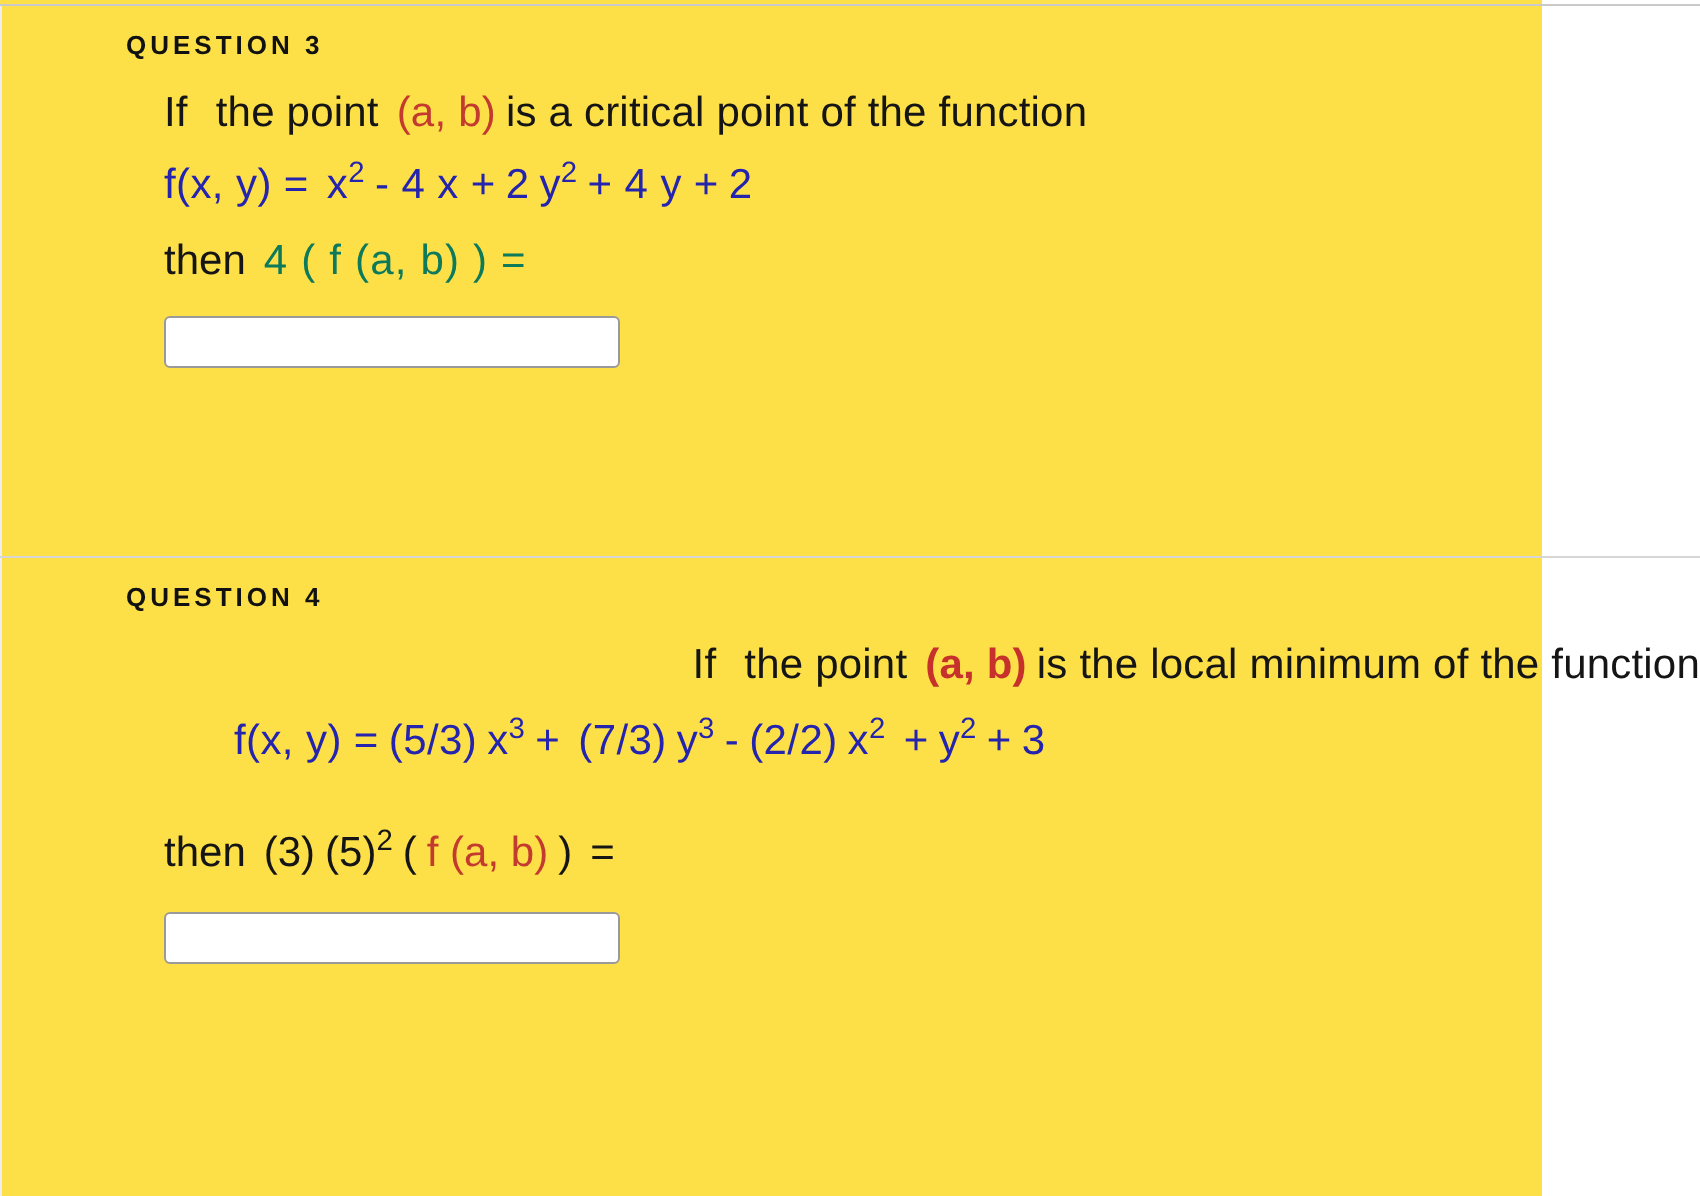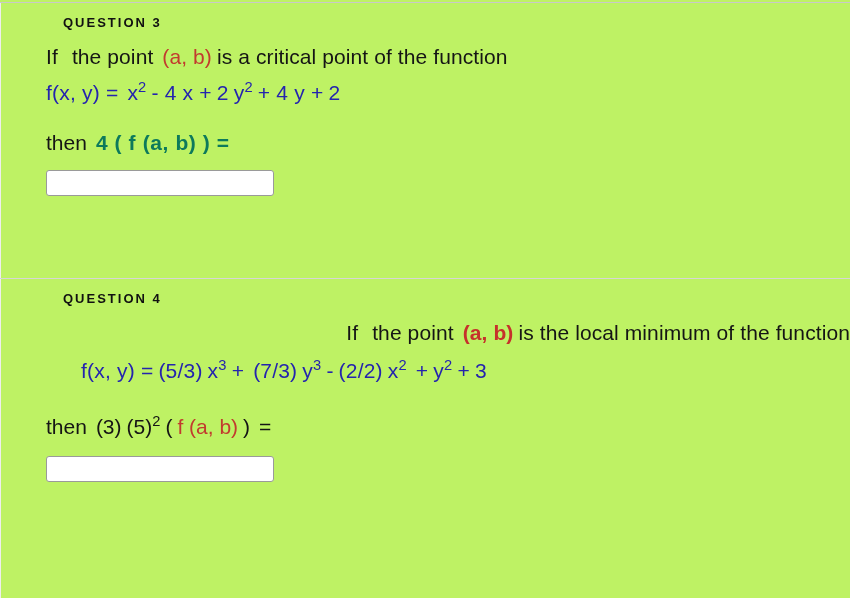--- a/index.html
+++ b/index.html
@@ -12,24 +12,24 @@
   body {
     width: 850px;
     height: 598px;
     font-family: "Liberation Sans", sans-serif;
     color: #000000;
     overflow: hidden;
     position: relative;
   }
 
   .page {
-    width: 850px;
+    width: 771px;
     height: 598px;
     position: relative;
-    background: #bef264;
+    background: #fde047;
   }
 
   
   .top-rule {
     position: absolute;
     top: 2px;
     left: 0;
     width: 850px;
     height: 1px;
     background: #c9c9c9;
@@ -65,21 +65,21 @@
     font-family: "Liberation Sans", sans-serif;
     font-size: 13px;
     font-weight: bold;
     letter-spacing: 2.0px;
     color: #111111;
     padding-left: 63px;
     padding-top: 12px;
   }
 
   .q-body {
-    padding-left: 46px;
+    padding-left: 82px;
     padding-top: 12px;
   }
 
   .line {
     font-family: "Liberation Sans", sans-serif;
     color: #151515;
     white-space: nowrap;
   }
 
   
@@ -91,36 +91,36 @@
   .q3 .prose { margin-bottom: 6px; }
   .q4 .prose { margin-bottom: 8px; text-align: right; }
 
   
   .formula {
     font-size: 21px;
     line-height: 30px;
     color: #2424ae;
     letter-spacing: 0.2px;
   }
-  .q3 .formula { margin-bottom: 20px; }
+  .q3 .formula { margin-bottom: 8px; }
   .q4 .formula { margin-bottom: 8px; margin-left: 35px; }
 
   
   .then-line {
     font-size: 21px;
     line-height: 30px;
     color: #151515;
   }
 
   .sp { display: inline-block; width: 9px; }
   .sp-sm { display: inline-block; width: 5px; }
 
   .red        { color: #c23b2e; }
   .red-bold   { color: #c6312b; font-weight: bold; }
-  .teal-bold  { color: #0d7a5b; font-weight: bold; letter-spacing: 0.6px; }
+  .teal-bold  { color: #0d7a5b; font-weight: normal; letter-spacing: 0.6px; }
 
   sup {
     font-size: 0.70em;
     vertical-align: baseline;
     position: relative;
     top: -0.52em;
     line-height: 0;
   }
 
   .answer-input {

